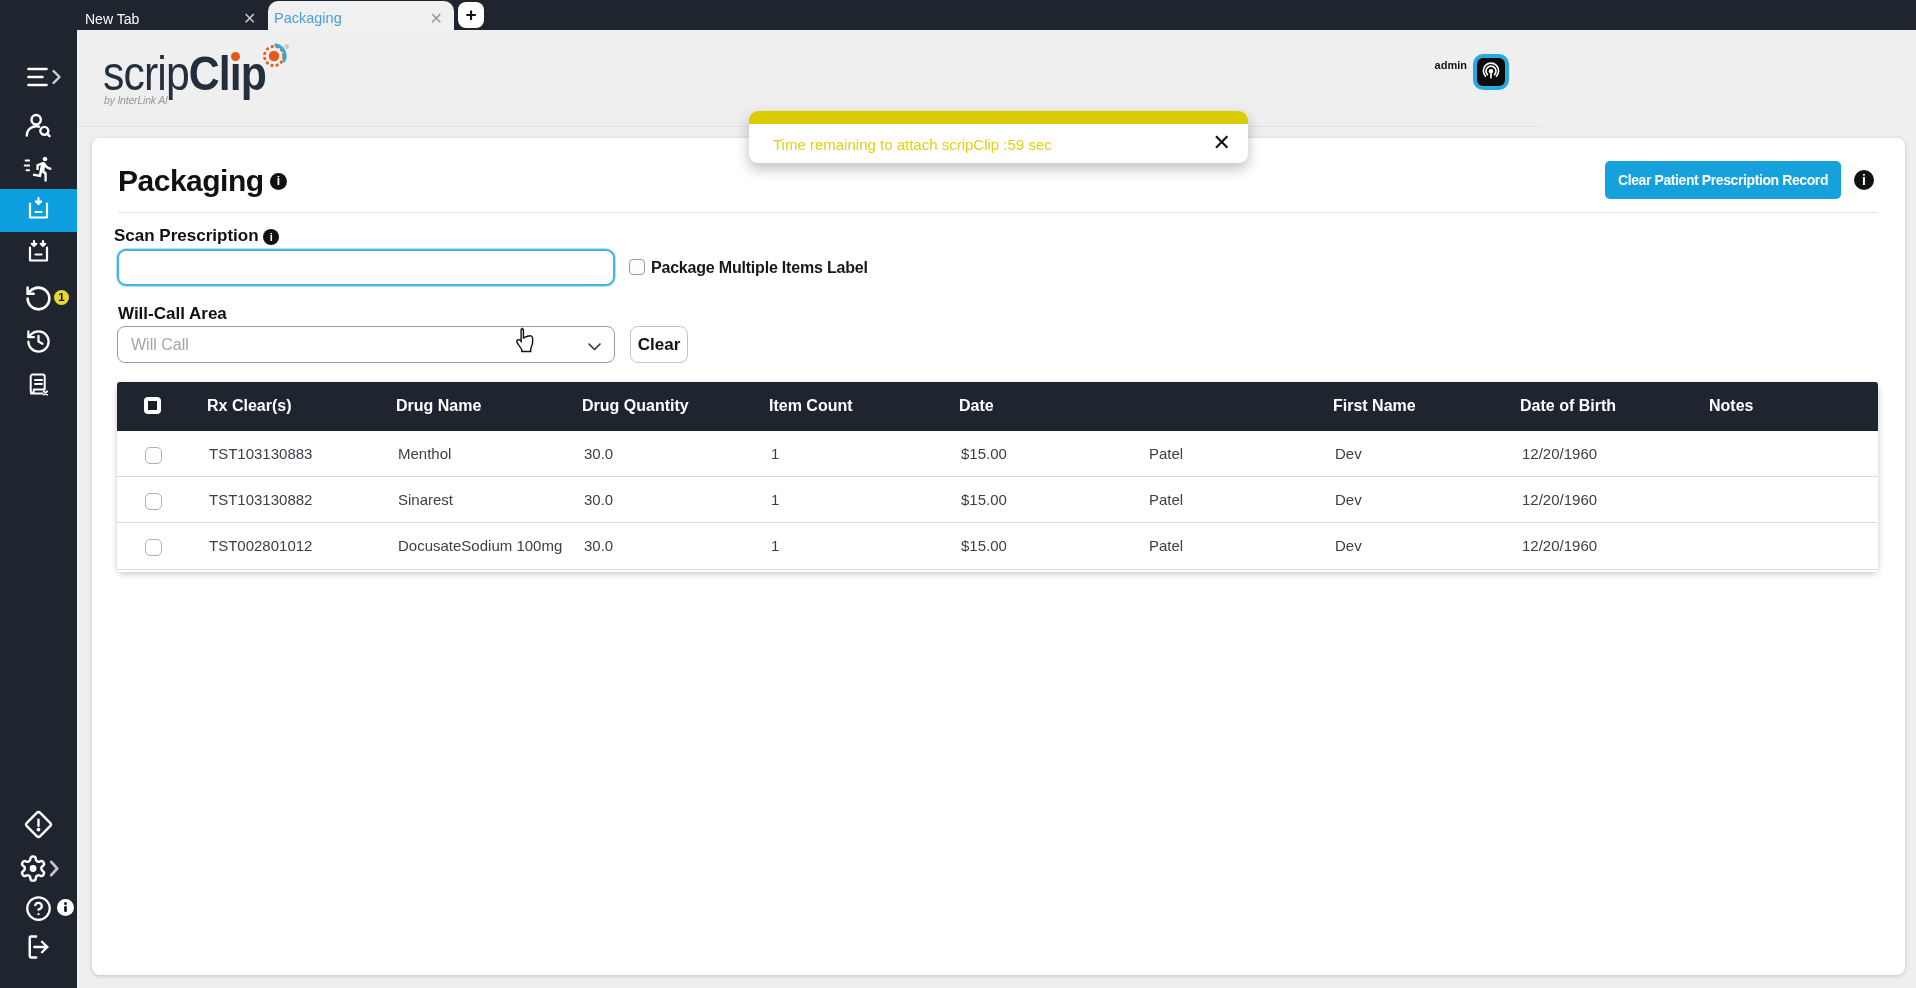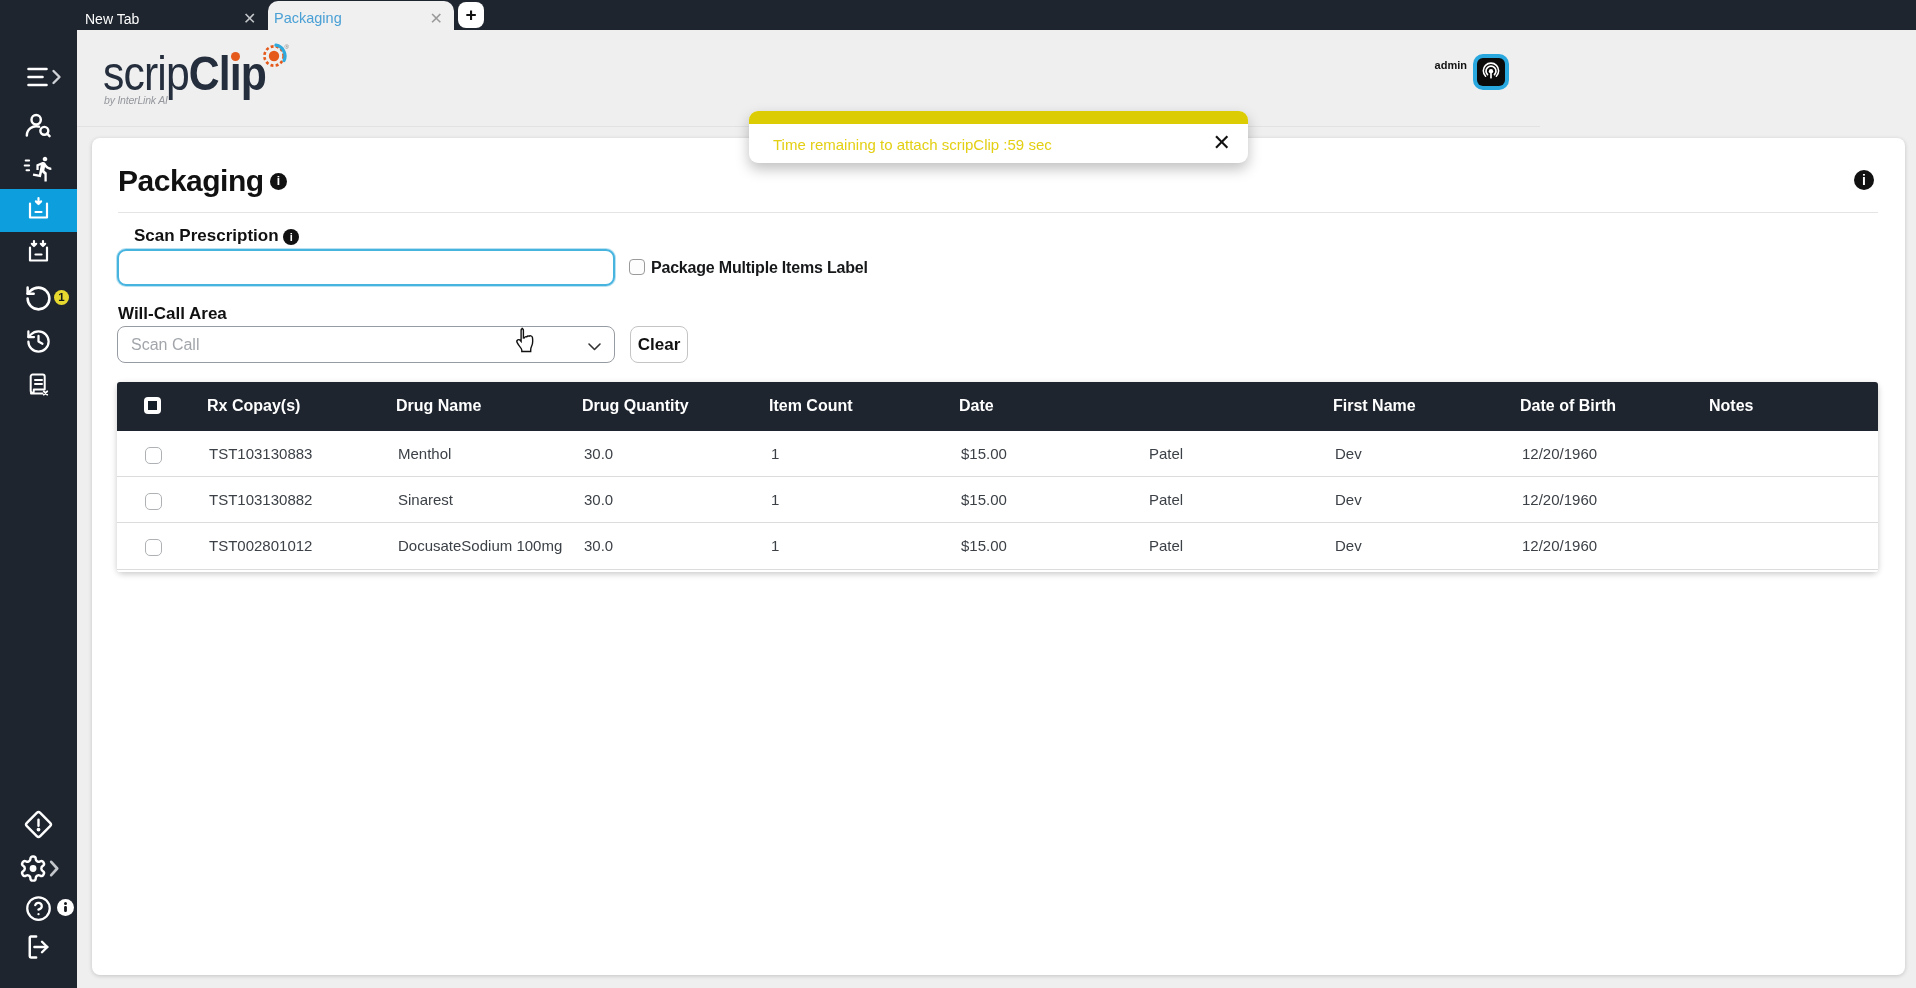--- a/index.html
+++ b/index.html
@@ -18,21 +18,21 @@
 .logo { position:absolute; left:26px; top:16px; }
 .admin { position:absolute; right:73px; top:29px; font-size:11px; font-weight:bold; color:#111;margin-left:22px; }
 .adminicon { position:absolute; right:31px; top:24px; width:36px; height:36px; border-radius:10px; background:#29a8e0; z-index:6; }
 .adminicon .inner { position:absolute; left:4px; top:4px; width:28px; height:28px; border-radius:6px; background:#0b0b0b; }
 .card { position:absolute; left:92px; top:138px; width:1813px; height:837px; background:#fff; border-radius:8px; box-shadow:0 1px 4px rgba(0,0,0,0.18); z-index:6; }
 .h1 { position:absolute; left:26px; top:26px; font-size:30px; font-weight:bold; color:#111; letter-spacing:-0.5px; }
 .h1info { position:absolute; left:178px; top:33px; }
 .bluebtn { position:absolute; left:1513px; top:23px; width:236px; height:38px; background:#16a1dd; border-radius:5px; color:#fff; font-weight:bold; font-size:14px; letter-spacing:-0.4px; text-align:center; line-height:38px; white-space:nowrap; }
 .btninfo { position:absolute; left:1762px; top:32px; }
 .divider { position:absolute; left:26px; top:74px; width:1760px; height:1px; background:#e4e4e4; }
-.label1 { position:absolute; left:42px; top:88px; font-size:17px; font-weight:bold; color:#111; }
+.label1 { position:absolute; left:22px; top:88px; font-size:17px; font-weight:bold; color:#111; }
 .scaninput { position:absolute; left:25px; top:111px; width:498px; height:37px; border:2px solid #47b4e0; border-radius:9px; background:#fff; box-shadow:0 0 0 1px #b8e2f2; }
 .chk { position:absolute; left:537px; top:121px; width:16px; height:16px; border:1px solid #9a9a9a; border-radius:4px; background:#fdfdfd; }
 .chklabel { position:absolute; left:559px; top:121px; font-size:16px; font-weight:bold; color:#16181a; letter-spacing:-0.2px; }
 .label2 { position:absolute; left:26px; top:166px; font-size:17px; font-weight:bold; color:#111; }
 .dropdown { position:absolute; left:25px; top:188px; width:498px; height:37px; border:1px solid #979ca2; border-radius:8px; background:#fff; }
 .dropdown .ph { position:absolute; left:13px; top:9px; font-size:16px; color:#a2a6ab; }
 .clearbtn { position:absolute; left:538px; top:188px; width:58px; height:37px; border:1px solid #c4c4c4; border-radius:8px; background:#fff; font-size:17px; font-weight:bold; color:#111; text-align:center; line-height:35px; }
 .table { position:absolute; left:25px; top:244px; width:1761px; border-radius:6px; box-shadow:0 2px 6px rgba(0,0,0,0.22); }
 .thead { height:48.5px; background:#1e252f; border-radius:3px 3px 0 0; position:relative; color:#fff; font-weight:bold; font-size:16px; }
 .thead div { position:absolute; top:15px; }
@@ -151,43 +151,44 @@
       </svg></div>
   <svg class="sicon" style="top:933px;" width="28" height="28" viewBox="0 0 24 24" fill="none" stroke="#fff" stroke-width="2.1" stroke-linecap="round" stroke-linejoin="round">
     <path d="M10 3H5.5a1 1 0 0 0-1 1v16a1 1 0 0 0 1 1H10"></path>
     <path d="M15 16.5 19.5 12 15 7.5"></path>
     <path d="M19.5 12H8.5"></path>
   </svg>
 </div>
 <div class="card">
   <div class="h1">Packaging</div>
   <div class="h1info"><span class="infoc" style="width:17px;height:17px;font-size:12px;line-height:17px;">i</span></div>
+  <div class="bluebtn">Clear Patient Prescription Record</div>
   <div class="btninfo"><span class="infoc" style="width:20px;height:20px;font-size:14px;line-height:20px;">i</span></div>
   <div class="divider"></div>
   <div class="label1">Scan Prescription <span class="infoc" style="width:16px;height:16px;font-size:11px;line-height:16px;">i</span></div>
   <div class="scaninput"></div>
   <div class="chk"></div>
   <div class="chklabel">Package Multiple Items Label</div>
   <div class="label2">Will-Call Area</div>
   <div class="dropdown">
-      <span class="ph">Scan Call</span>
+      <span class="ph">Will Call</span>
     <svg style="position:absolute; right:12px; top:13px;" width="15" height="13" viewBox="0 0 15 13" fill="none" stroke="#333" stroke-width="1.6" stroke-linecap="round" stroke-linejoin="round">
         <path d="M2 4l5.5 5.5L13 4"></path>
       </svg>
   </div>
   <svg style="position:absolute; left:421px; top:188px; z-index:9;" width="24" height="28" viewBox="0 0 24 28">
     <path d="M8.5 2.5c1.1 0 1.9.8 1.9 1.9v7.6l1-.2c.4-1 1.4-1.3 2.3-1 .5-.8 1.6-1 2.4-.6.6-.6 2.9-.6 3.3 1.2.2.9.3 2.5.3 3.8 0 2.5-.5 3.9-1.2 5.3-.6 1.2-.8 2.5-.8 3.6v1.4h-8.9v-1.2c0-1.2-.7-2.1-1.6-3.2-.7-.8-2.1-2.7-3-4.4-.6-1.1-.3-2.3.6-2.8.9-.5 2-.2 2.8.9l.5.6V4.4c0-1.1.8-1.9 1.9-1.9z" fill="#fff" stroke="#111" stroke-width="1.4"></path>
   </svg>
   <div class="clearbtn">Clear</div>
   <div class="table">
     <div class="thead">
       <div style="left:27px;top:15px;width:17px;height:17px;background:#fff;border-radius:4px;">
           <div style="position:absolute;left:4px;top:4px;width:9px;height:9px;background:#16202b;"></div>
         </div>
-      <div style="left:90px;">Rx Copay(s)</div>
+      <div style="left:90px;">Rx Clear(s)</div>
       <div style="left:279px;">Drug Name</div>
       <div style="left:465px;">Drug Quantity</div>
       <div style="left:652px;">Item Count</div>
       <div style="left:842px;">Date</div>
       <div style="left:1030px;margin-top:40px;">Last Name</div>
       <div style="left:1216px;">First Name</div>
       <div style="left:1403px;">Date of Birth</div>
       <div style="left:1592px;">Notes</div>
     </div>
     <div class="trow">

